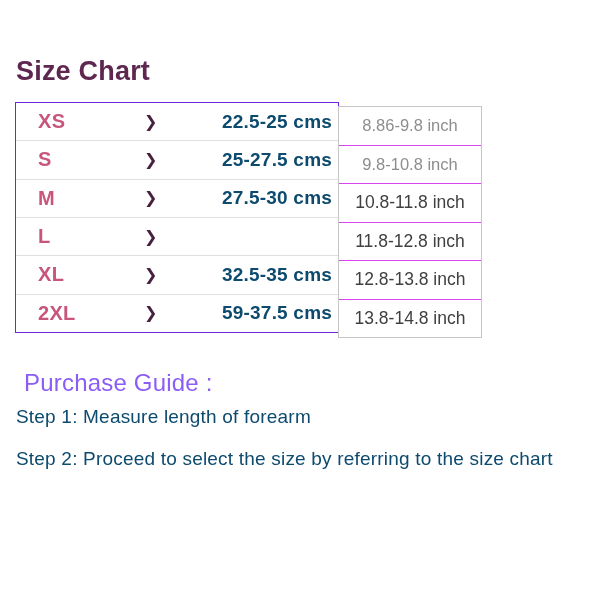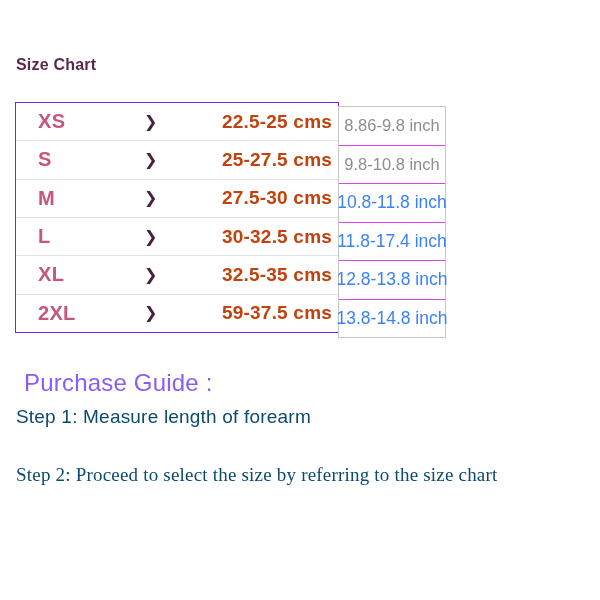--- a/index.html
+++ b/index.html
@@ -12,21 +12,21 @@
     position: relative;
     width: 600px;
     height: 600px;
     background: #ffffff;
     overflow: hidden;
   }
   .page-title {
     position: absolute;
     left: 16px;
     top: 56px;
-    font-size: 16px;
+    font-size: 27px;
     font-weight: 700;
     color: #5e2750;
     letter-spacing: 0.2px;
   }
   
   .size-table {
     position: absolute;
     left: 15px;
     top: 102px;
     width: 324px;
@@ -61,43 +61,43 @@
     font-size: 16px;
     font-weight: 700;
     color: #47203e;
     line-height: 1;
   }
   .cms-value {
     margin-left: auto;
     padding-right: 6px;
     font-size: 19px;
     font-weight: 700;
-    color: #c2410c;
+    color: #0c4a6e;
     letter-spacing: 0.2px;
   }
   
   .inch-box {
     position: absolute;
     left: 338px;
     top: 106px;
-    width: 108px;
+    width: 144px;
     height: 232px;
     border: 1px solid #c6c6c6;
     box-sizing: border-box;
     display: flex;
     flex-direction: column;
     background: #ffffff;
   }
   .inch-cell {
     flex: 1;
     display: flex;
     align-items: center;
     justify-content: center;
     font-size: 17.5px;
-    color: #3b82f6;
+    color: #404040;
     white-space: nowrap;
   }
   .inch-cell + .inch-cell {
     border-top: 1px solid #d946ef;
   }
   .inch-cell.muted {
     color: #8d8d8d;
     font-size: 16.5px;
   }
   .guide-heading {
@@ -110,21 +110,21 @@
   }
   .guide-step {
     position: absolute;
     left: 16px;
     font-size: 19px;
     color: #0c4a6e;
     letter-spacing: 0.2px;
     white-space: nowrap;
   }
   .step-1 { top: 406px; }
-  .step-2 { top: 464px; font-family: Liberation Serif, serif; }
+  .step-2 { top: 448px; }
 </style>
 </head>
 <body>
 
 <div class="canvas">
 
   <div class="page-title">Size Chart</div>
 
   <div class="size-table">
     <div class="size-row">
@@ -138,39 +138,38 @@
       <span class="cms-value">25-27.5 cms</span>
     </div>
     <div class="size-row">
       <span class="size-label">M</span>
       <span class="chevron">❯</span>
       <span class="cms-value">27.5-30 cms</span>
     </div>
     <div class="size-row">
       <span class="size-label">L</span>
       <span class="chevron">❯</span>
-      <span class="cms-value">30-32.5 cms</span>
     </div>
     <div class="size-row">
       <span class="size-label">XL</span>
       <span class="chevron">❯</span>
       <span class="cms-value">32.5-35 cms</span>
     </div>
     <div class="size-row">
       <span class="size-label">2XL</span>
       <span class="chevron">❯</span>
       <span class="cms-value">59-37.5 cms</span>
     </div>
   </div>
 
   <div class="inch-box">
     <div class="inch-cell muted">8.86-9.8 inch</div>
     <div class="inch-cell muted">9.8-10.8 inch</div>
     <div class="inch-cell">10.8-11.8 inch</div>
-    <div class="inch-cell">11.8-17.4 inch</div>
+    <div class="inch-cell">11.8-12.8 inch</div>
     <div class="inch-cell">12.8-13.8 inch</div>
     <div class="inch-cell">13.8-14.8 inch</div>
   </div>
 
   <div class="guide-heading">Purchase Guide :</div>
   <div class="guide-step step-1">Step 1: Measure length of forearm</div>
   <div class="guide-step step-2">Step 2: Proceed to select the size by referring to the size chart</div>
 
 </div>
 

